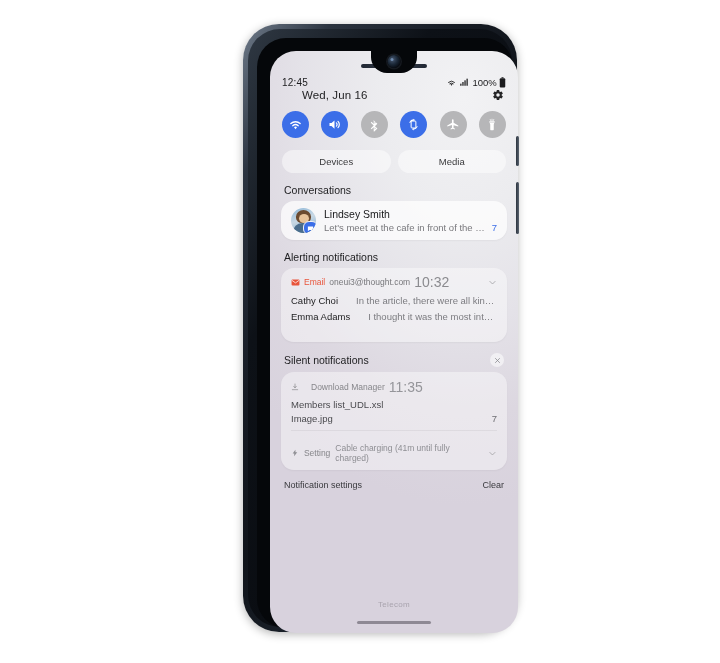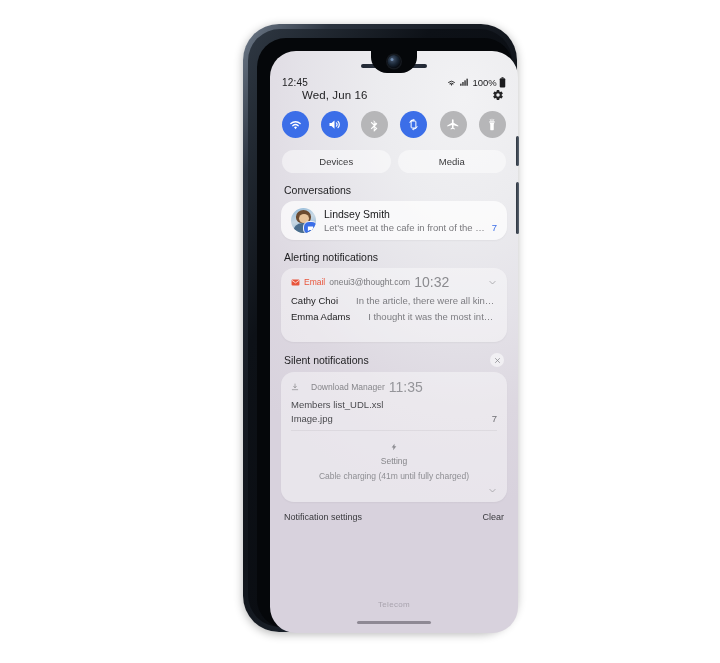--- a/index.html
+++ b/index.html
@@ -138,21 +138,21 @@
 
   
   .dlcard{padding:7px 10px 6px 10px;}
   .dl-head{display:flex;align-items:center;gap:4px;}
   .dl-app{font-size:8.5px;color:#86868a;margin-left:8px;}
   .dl-time{font-size:14px;color:#95959a;}
   .dl-file{font-size:9.5px;color:#4a4a4e;margin-top:4px;}
   .dl-file2{display:flex;align-items:baseline;justify-content:space-between;margin-top:3px;gap:10px;}
   .dl-cnt{font-size:9.5px;color:#6e6e73;}
   .divider{height:1px;background:rgba(0,0,0,.055);margin:6px 0 0 0;}
-  .set-row{display:flex;align-items:center;gap:5px;padding:6px 10px 7px 10px;flex-direction:column;}
+  .set-row{display:flex;align-items:center;gap:5px;padding:6px 10px 7px 10px;}
   .set-app{font-size:8.5px;color:#86868a;}
   .set-txt{font-size:8.5px;color:#8e8e93;}
 
   .actions{display:flex;justify-content:space-between;gap:24px;padding:10px 14px 0 14px;}
   .act{font-size:9px;color:#3a3a3e;}
 
   
   .carrier{
     position:absolute;left:0;bottom:24px;width:248px;text-align:center;
     font-size:8px;color:#a9a4ae;letter-spacing:.3px;

